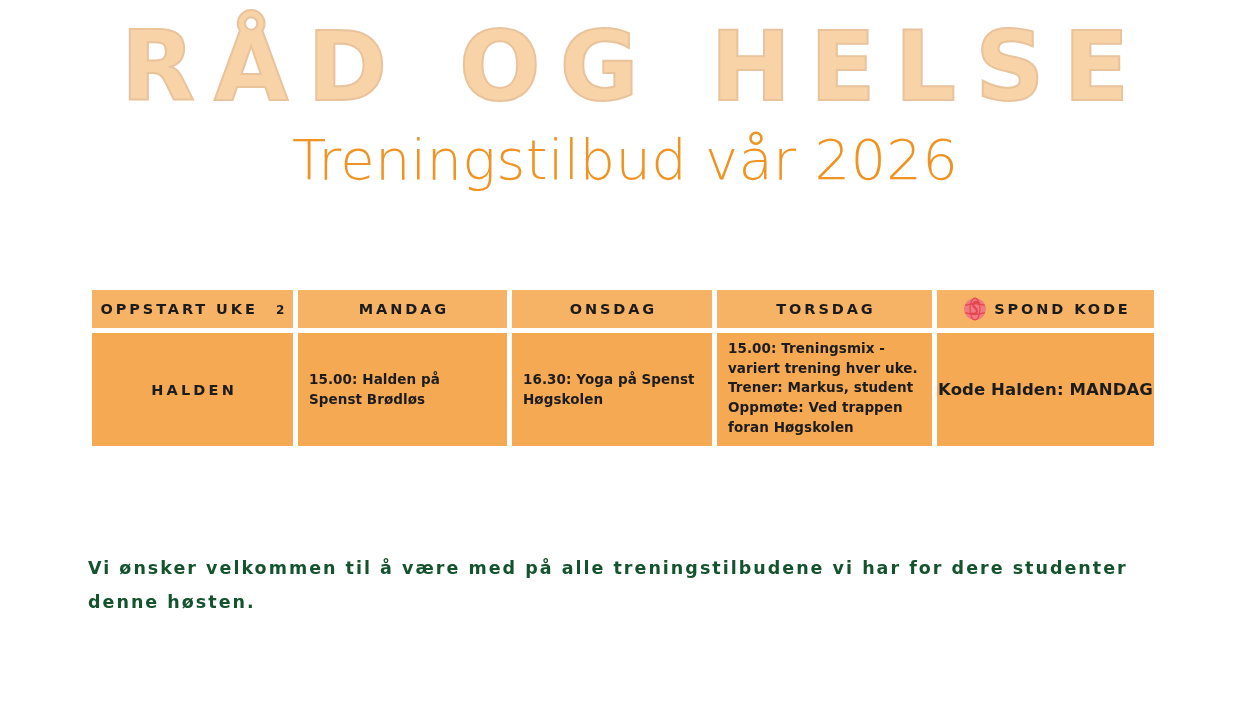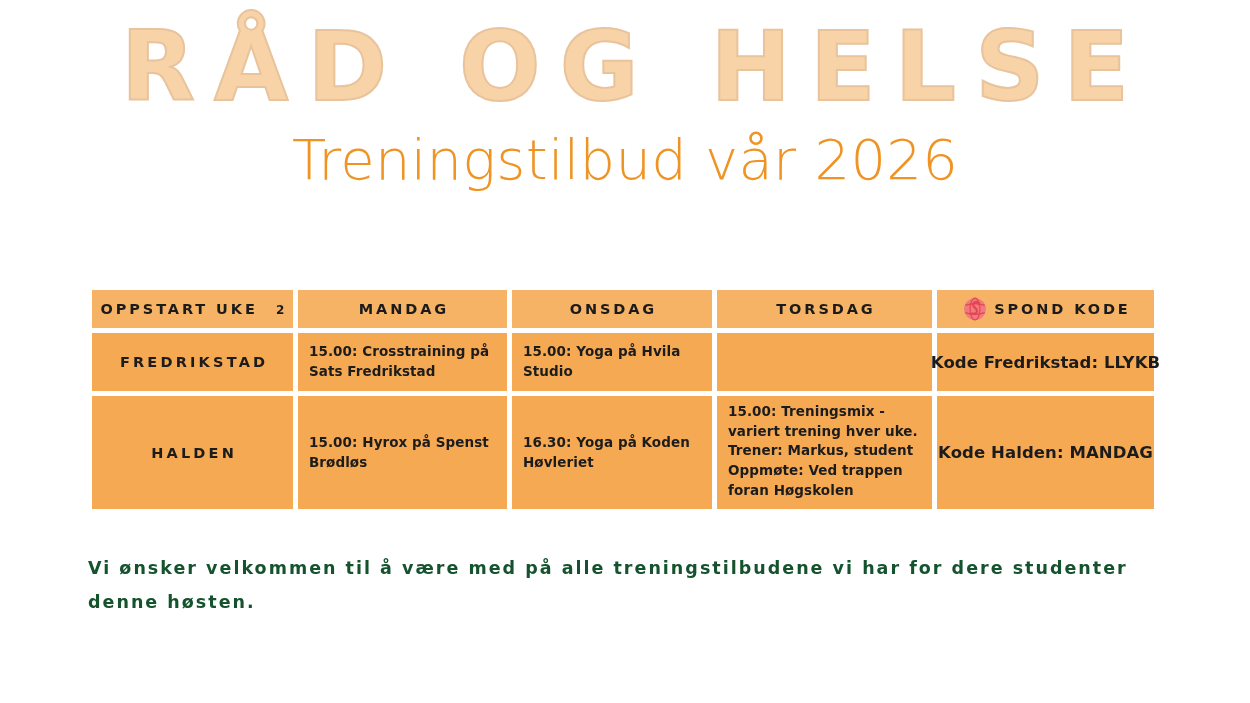--- a/index.html
+++ b/index.html
@@ -220,46 +220,29 @@
               <ellipse cx="16" cy="16" rx="6.6" ry="14.5" fill="none" stroke="#e4454f" stroke-width="1.5"></ellipse>
               <path d="M21.2 9.6 C21.2 7.2 18.6 6.1 16.3 6.8 C13.6 7.6 12.6 10.6 14.4 12.6 C16.4 14.8 19.4 16.2 18.6 19.4 C18.0 22.0 14.6 23.2 12.0 22.0" stroke="#e4454f" stroke-width="2.9" fill="none" stroke-linecap="round"></path>
             </svg>
           </span>
           <span>SPOND KODE</span>
         </div>
       </td>
     </tr>
   </thead>
   <tbody>
-    <tr class="row-fredrikstad">
-      <td class="body-cell city-cell">
-        <div class="inner">FREDRIKSTAD</div>
-      </td>
-      <td class="body-cell detail-cell">
-        <div class="inner">15.00: Crosstraining på Sats Fredrikstad</div>
-      </td>
-      <td class="body-cell detail-cell">
-        <div class="inner">15.00: Yoga på Hvila Studio</div>
-      </td>
-      <td class="body-cell detail-cell empty-cell">
-        <div class="inner"></div>
-      </td>
-      <td class="body-cell code-cell">
-        <div class="inner">Kode Fredrikstad: LLYKB</div>
-      </td>
-    </tr>
     <tr class="row-halden">
       <td class="body-cell city-cell">
         <div class="inner">HALDEN</div>
       </td>
       <td class="body-cell detail-cell">
-        <div class="inner">15.00: Hyrox på Spenst Brødløs</div>
+        <div class="inner">15.00: Halden på Spenst Brødløs</div>
       </td>
       <td class="body-cell detail-cell">
-        <div class="inner">16.30: Yoga på Koden Høvleriet</div>
+        <div class="inner">16.30: Yoga på Spenst Høgskolen</div>
       </td>
       <td class="body-cell detail-cell top">
         <div class="inner">15.00: Treningsmix - variert trening hver uke. Trener: Markus, student Oppmøte: Ved trappen foran Høgskolen</div>
       </td>
       <td class="body-cell code-cell">
         <div class="inner">Kode Halden: MANDAG</div>
       </td>
     </tr>
   </tbody>
 </table>

